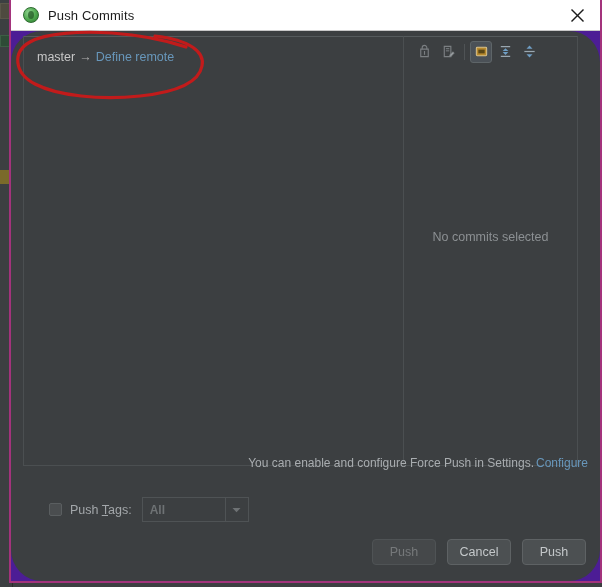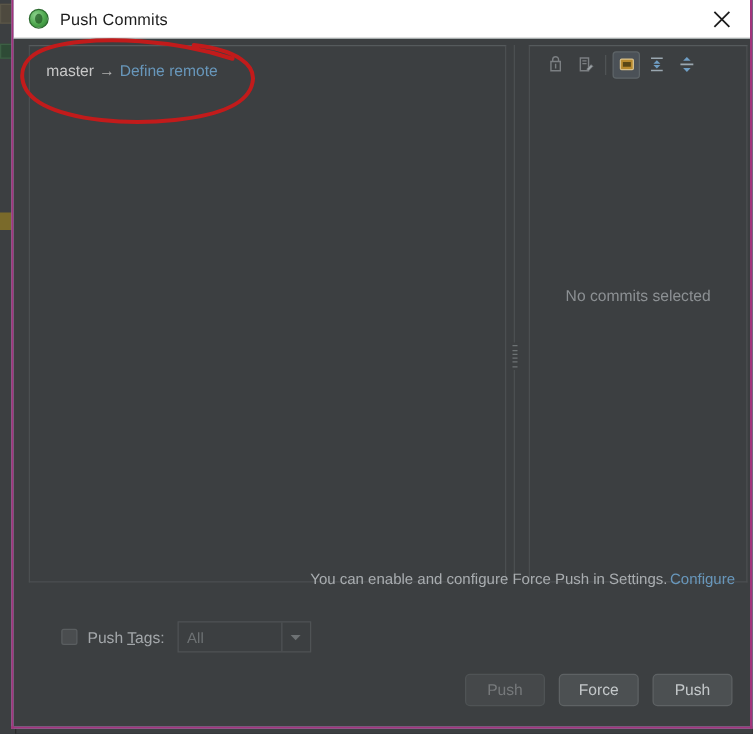--- a/index.html
+++ b/index.html
@@ -54,21 +54,21 @@
 
   
   #dialog {
     position: absolute;
     left: 9px; top: 0px;
     width: 593px;
     height: 583px;
     box-sizing: border-box;
     border: 2px solid #a3337c;
     border-top: none;
-    background: #5eead4;
+    background: #4c1d95;
   }
 
   
   #titlebar {
     position: relative;
     height: 31px;
     background: #ffffff;
     border-bottom: 1px solid #c8c8c8;
     display: flex;
     align-items: center;
@@ -108,20 +108,21 @@
     justify-content: center;
     cursor: pointer;
   }
   #close-button svg { display: block; }
 
   
   #dialog-body {
     position: relative;
     height: 550px;
     background: #3c3f41;
+    border-radius: 31px;
   }
 
   
   #commit-list-panel {
     position: absolute;
     left: 12px; top: 5px;
     width: 382px; height: 430px;
     background: #3c3f41;
     border: 1px solid #4b4f51;
     border-top-color: #555a5c;
@@ -167,21 +168,21 @@
   }
   #splitter-grip i {
     display: block;
     width: 4px; height: 1px;
     background: #6e7375;
   }
 
   
   #details-panel {
     position: absolute;
-    left: 412px; top: 5px;
+    left: 392px; top: 5px;
     width: 175px; height: 430px;
     background: #3c3f41;
     border: 1px solid #4b4f51;
     border-top-color: #555a5c;
     box-sizing: border-box;
   }
   #details-toolbar {
     position: absolute;
     left: 0; top: 0;
     height: 29px;
@@ -266,20 +267,21 @@
     box-sizing: border-box;
     display: flex;
     align-items: center;
     cursor: default;
   }
   #push-tags-select-value {
     flex: 1;
     padding-left: 7px;
     font-size: 12px;
     color: #6e7274;
+    font-weight: bold;
   }
   #push-tags-select-arrow {
     width: 22px; height: 23px;
     border-left: 1px solid #4f5355;
     display: flex;
     align-items: center;
     justify-content: center;
   }
 
   
@@ -426,21 +428,21 @@
         <div id="push-tags-select-arrow">
           <svg width="9" height="6" viewBox="0 0 9 6" aria-hidden="true">
             <path d="M0.5 1h8L4.5 5.2z" fill="#6e7274"></path>
           </svg>
         </div>
       </div>
     </div>
 
     <div id="button-bar">
       <div class="dlg-btn disabled">Push</div>
-      <div class="dlg-btn">Force</div>
+      <div class="dlg-btn">Cancel</div>
       <div class="dlg-btn">Push</div>
     </div>
 
   </div>
 </div>
 
 <svg id="annotation-layer" viewBox="0 0 602 587">
   <path d="M155 36 C 190 40, 205 52, 202 66
            C 199 82, 178 92, 140 96
            C 100 100, 58 96, 35 84

